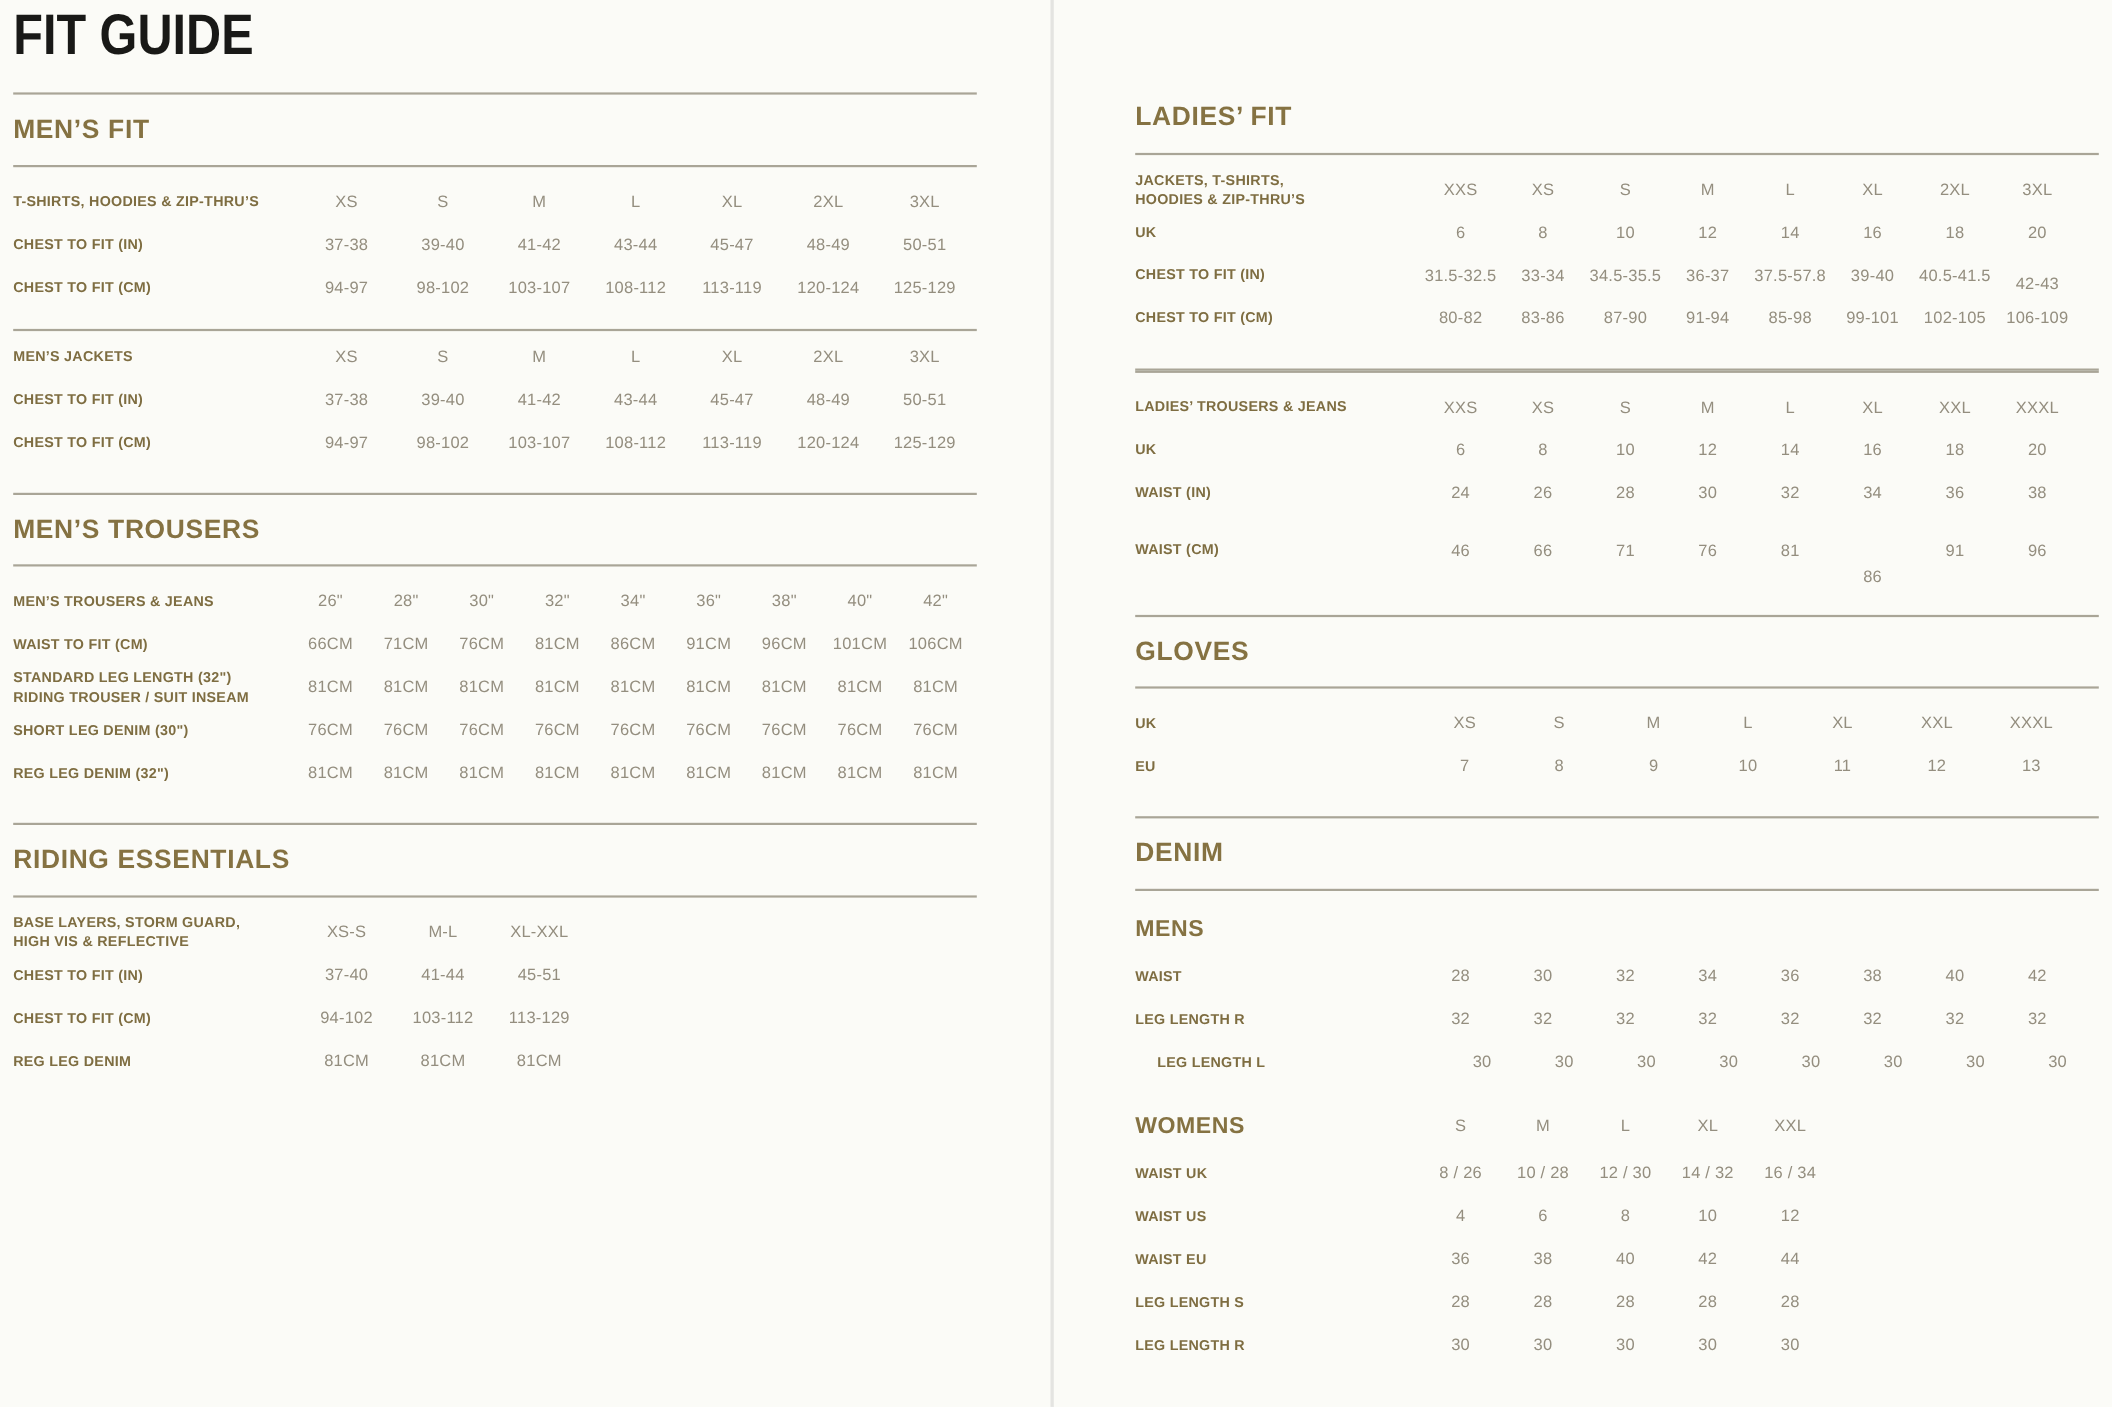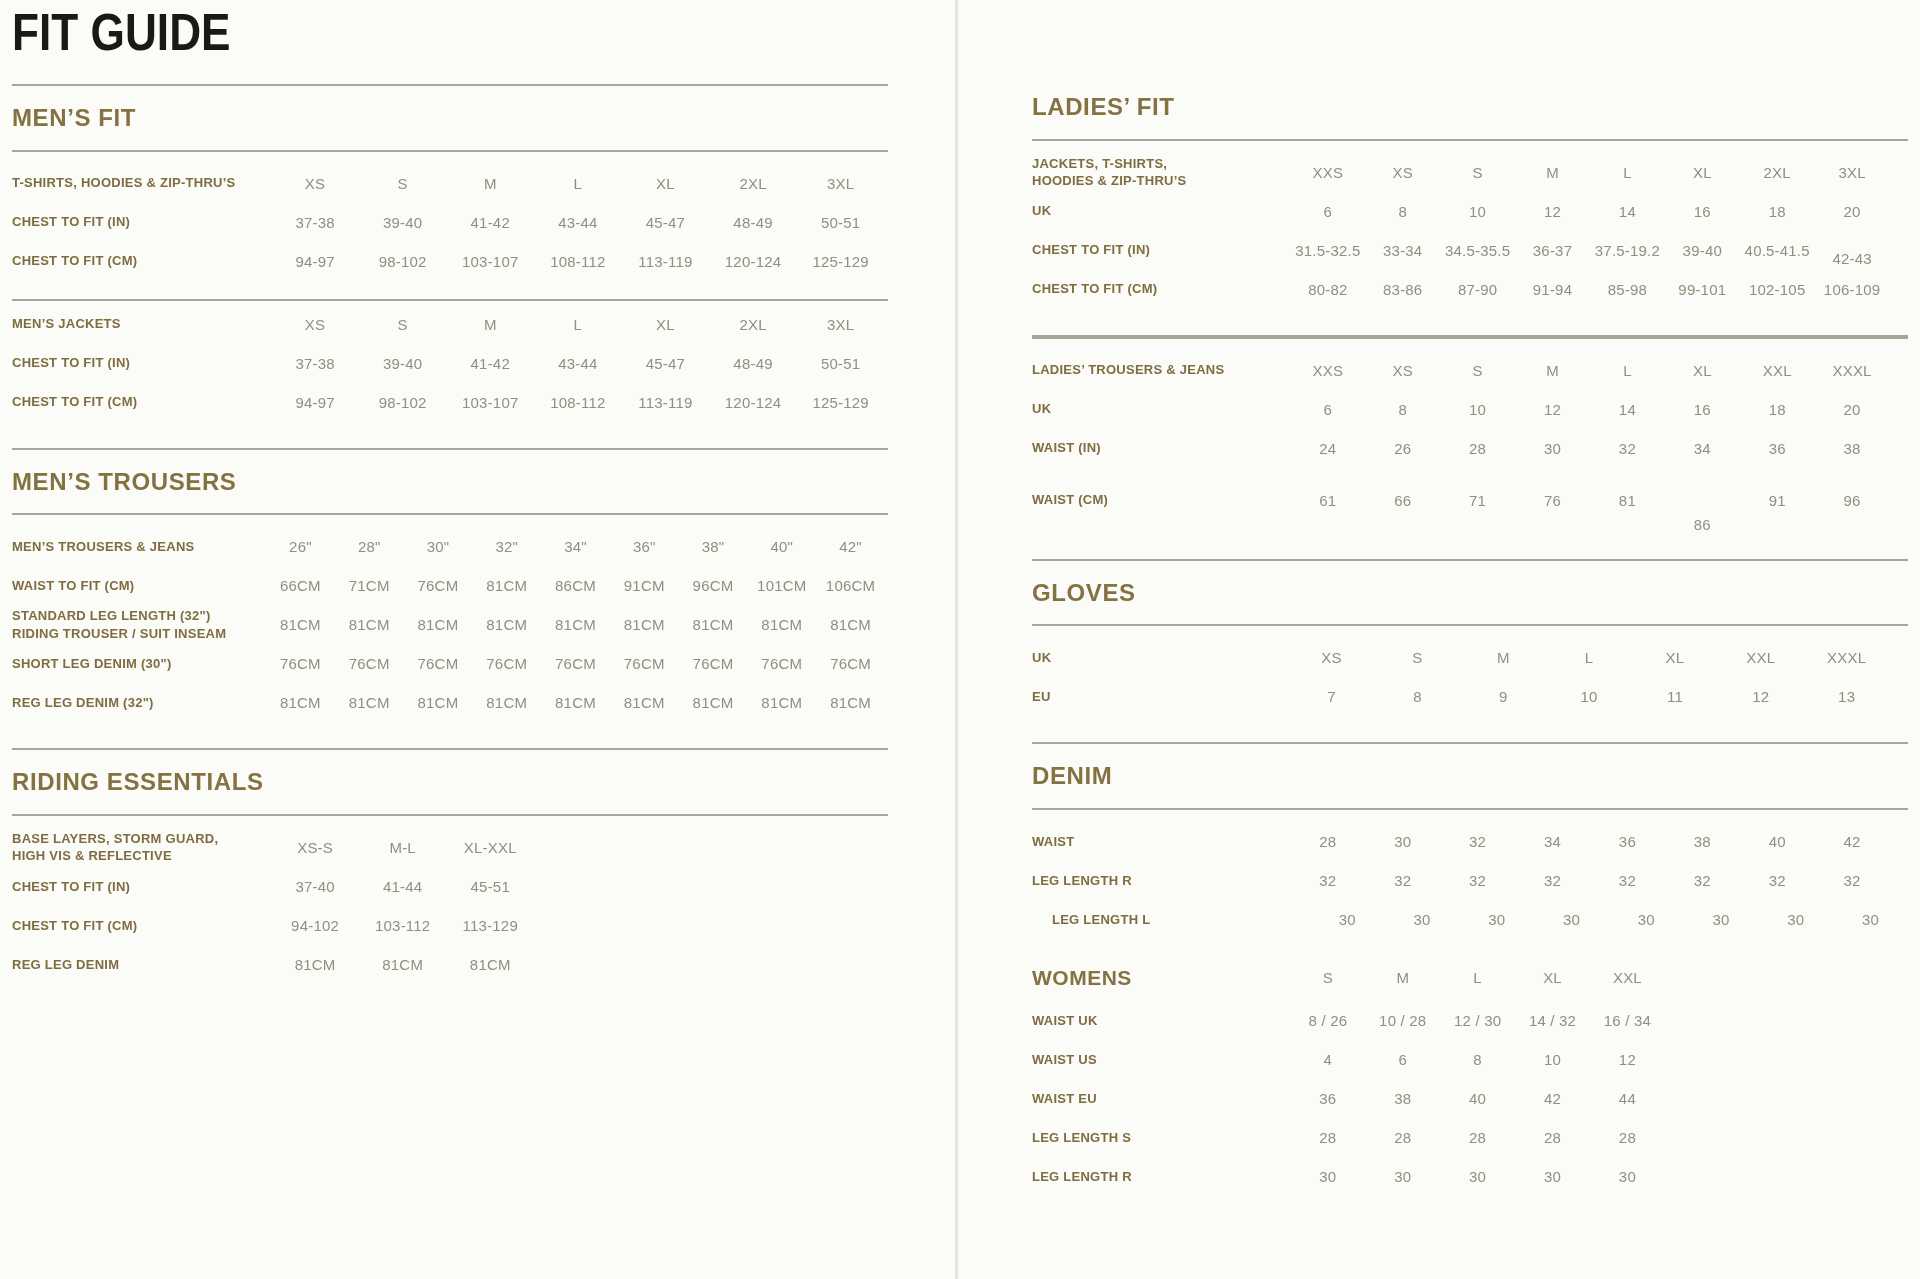--- a/index.html
+++ b/index.html
@@ -265,21 +265,21 @@
           <div class="tcell" style="width: 8.55%;">16</div>
           <div class="tcell" style="width: 8.55%;">18</div>
           <div class="tcell" style="width: 8.55%;">20</div>
         </div>
         <div class="trow">
           <div class="tlabel" style="width: 29.5%;">CHEST TO FIT (IN)</div>
           <div class="tcell" style="width: 8.55%;">31.5-32.5</div>
           <div class="tcell" style="width: 8.55%;">33-34</div>
           <div class="tcell" style="width: 8.55%;">34.5-35.5</div>
           <div class="tcell" style="width: 8.55%;">36-37</div>
-          <div class="tcell" style="width: 8.55%;">37.5-19.2</div>
+          <div class="tcell" style="width: 8.55%;">37.5-57.8</div>
           <div class="tcell" style="width: 8.55%;">39-40</div>
           <div class="tcell" style="width: 8.55%;">40.5-41.5</div>
           <div class="tcell" style="width: 8.55%; margin-top: 16px;">42-43</div>
         </div>
         <div class="trow">
           <div class="tlabel" style="width: 29.5%;">CHEST TO FIT (CM)</div>
           <div class="tcell" style="width: 8.55%;">80-82</div>
           <div class="tcell" style="width: 8.55%;">83-86</div>
           <div class="tcell" style="width: 8.55%;">87-90</div>
           <div class="tcell" style="width: 8.55%;">91-94</div>
@@ -320,21 +320,21 @@
           <div class="tcell" style="width: 8.55%;">26</div>
           <div class="tcell" style="width: 8.55%;">28</div>
           <div class="tcell" style="width: 8.55%;">30</div>
           <div class="tcell" style="width: 8.55%;">32</div>
           <div class="tcell" style="width: 8.55%;">34</div>
           <div class="tcell" style="width: 8.55%;">36</div>
           <div class="tcell" style="width: 8.55%;">38</div>
         </div>
         <div class="trow">
           <div class="tlabel" style="width: 29.5%;">WAIST (CM)</div>
-          <div class="tcell" style="width: 8.55%;">61</div>
+          <div class="tcell" style="width: 8.55%;">46</div>
           <div class="tcell" style="width: 8.55%;">66</div>
           <div class="tcell" style="width: 8.55%;">71</div>
           <div class="tcell" style="width: 8.55%;">76</div>
           <div class="tcell" style="width: 8.55%; text-align: center;">81</div>
           <div class="tcell" style="width: 8.55%; margin-top: 48px;">86</div>
           <div class="tcell" style="width: 8.55%;">91</div>
           <div class="tcell" style="width: 8.55%;">96</div>
         </div>
       </div>
       <div class="rule section-rule"></div>
@@ -359,20 +359,23 @@
           <div class="tcell" style="width: 9.8%;">10</div>
           <div class="tcell" style="width: 9.8%;">11</div>
           <div class="tcell" style="width: 9.8%;">12</div>
           <div class="tcell" style="width: 9.8%;">13</div>
         </div>
       </div>
       <div class="rule section-rule"></div>
       <div class="heading">DENIM</div>
       <div class="rule head-rule"></div>
       <div class="table">
+        <div class="trow subrow">
+          <div class="tlabel sub" style="width: 29.5%;">MENS</div>
+        </div>
         <div class="trow">
           <div class="tlabel" style="width: 29.5%;">WAIST</div>
           <div class="tcell" style="width: 8.55%;">28</div>
           <div class="tcell" style="width: 8.55%;">30</div>
           <div class="tcell" style="width: 8.55%;">32</div>
           <div class="tcell" style="width: 8.55%;">34</div>
           <div class="tcell" style="width: 8.55%;">36</div>
           <div class="tcell" style="width: 8.55%;">38</div>
           <div class="tcell" style="width: 8.55%;">40</div>
           <div class="tcell" style="width: 8.55%;">42</div>

